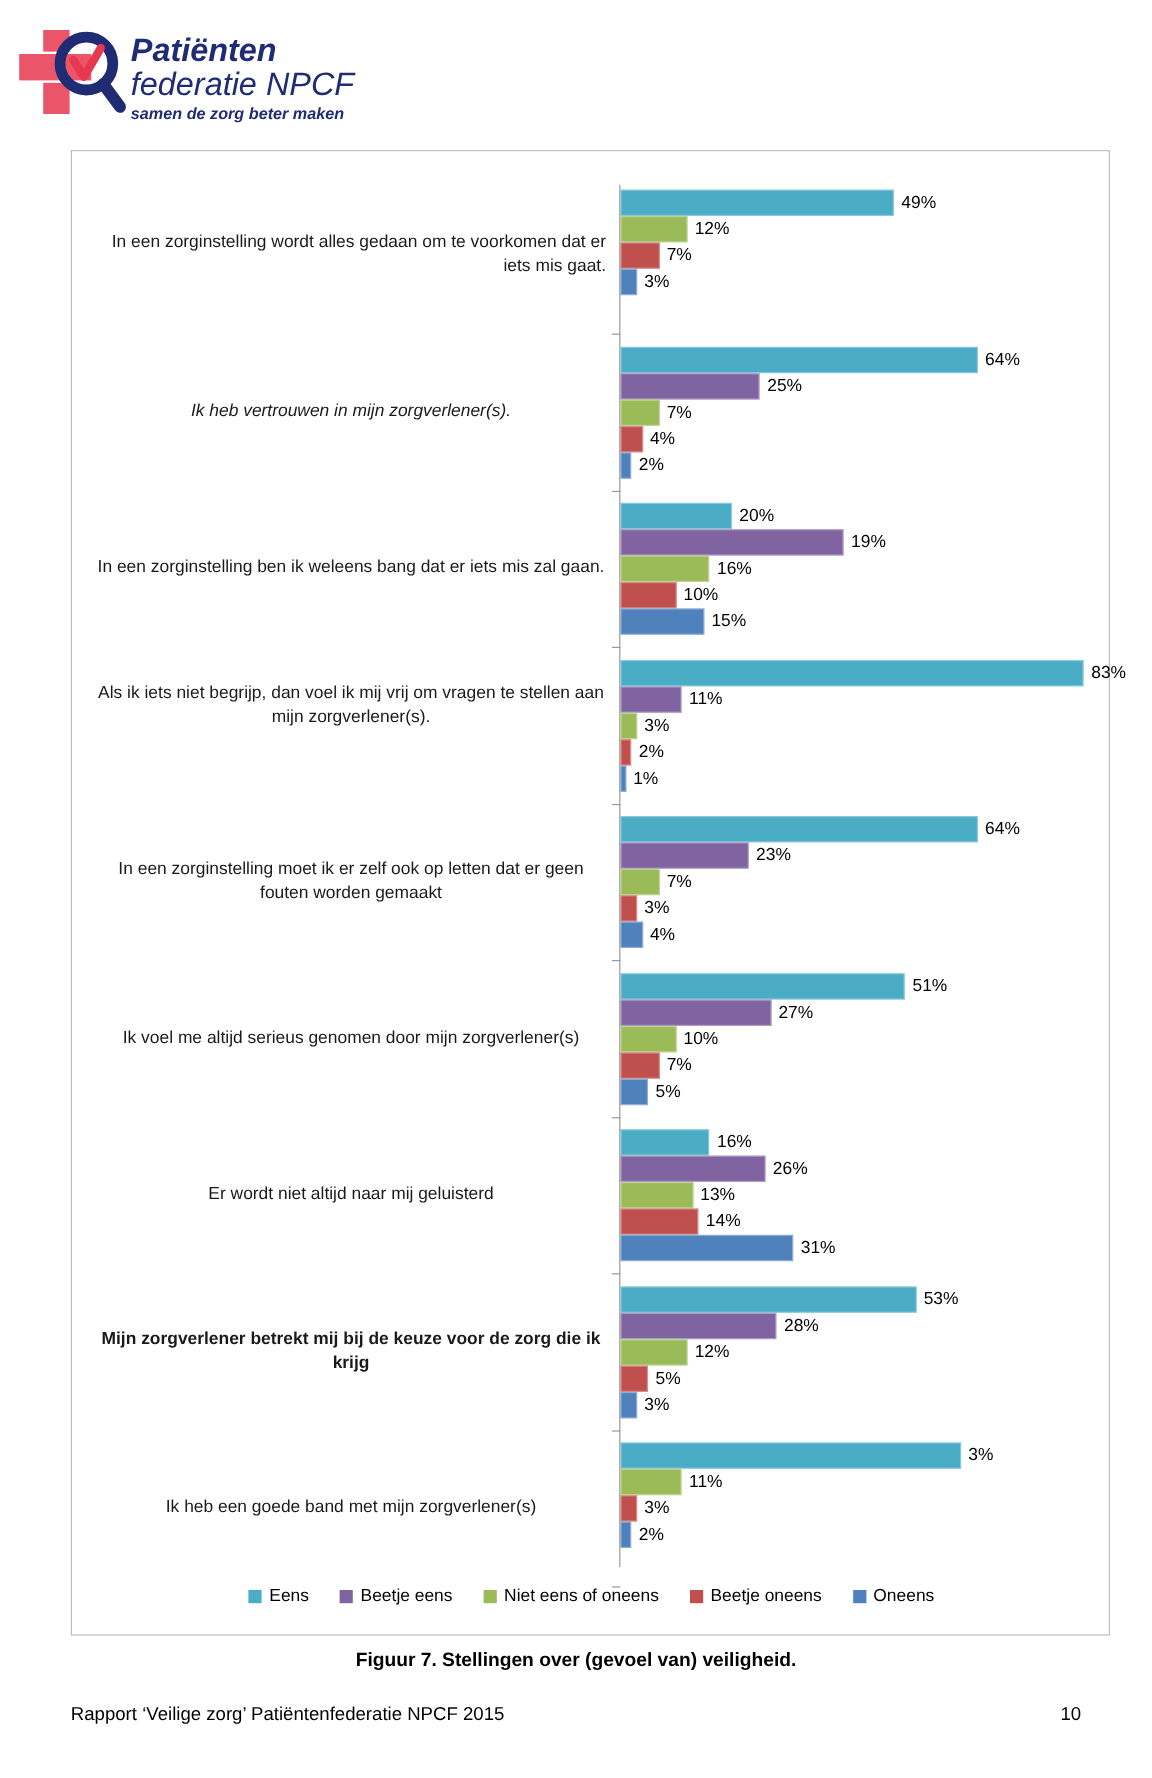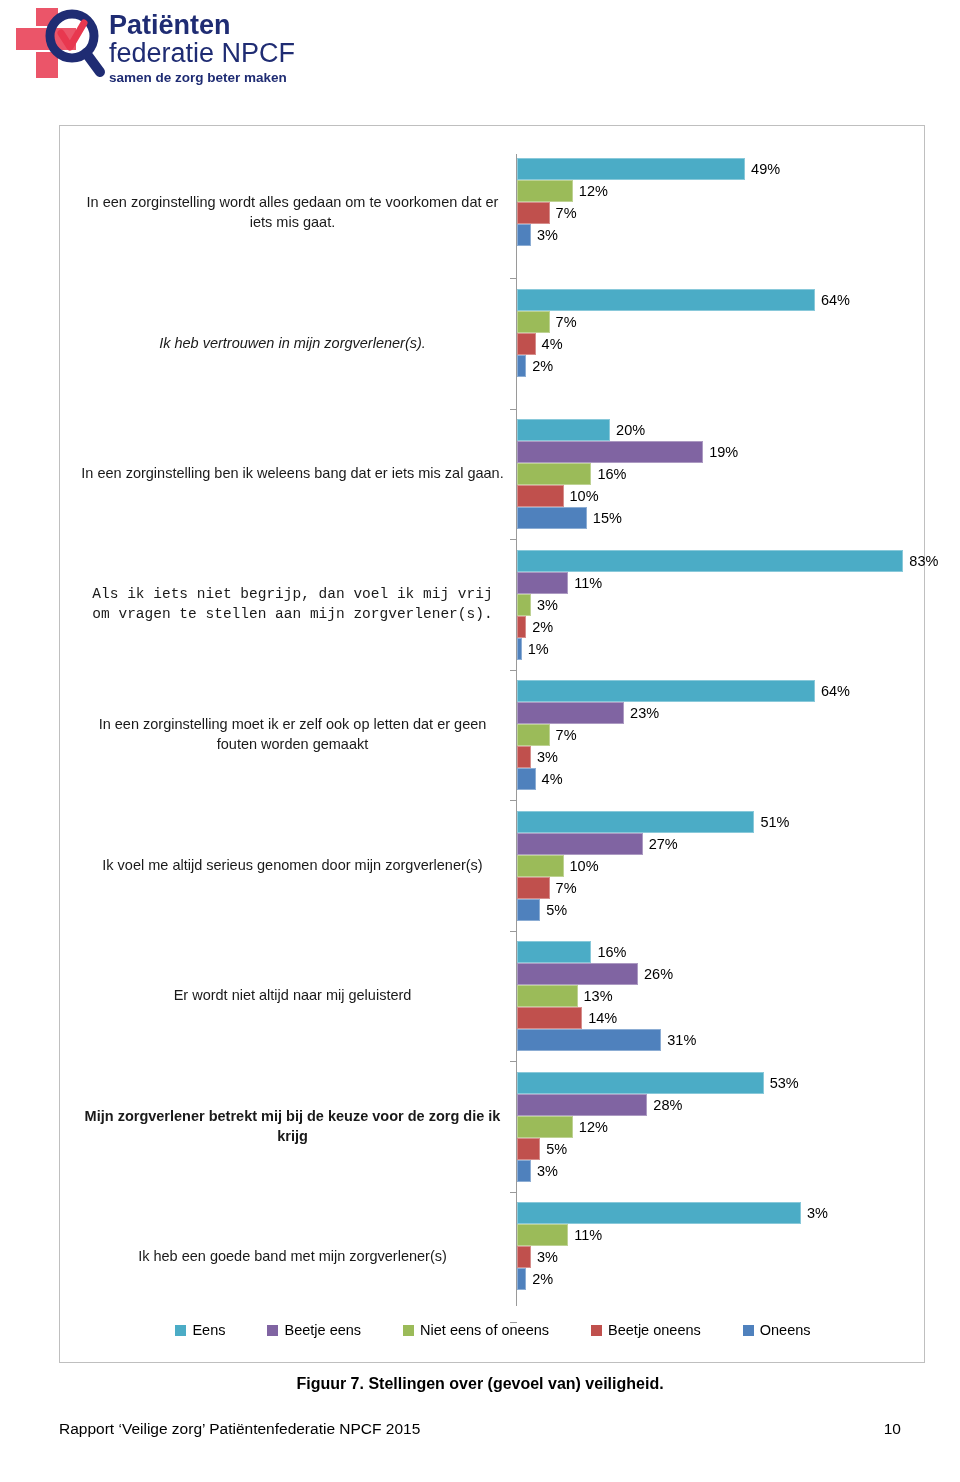--- a/index.html
+++ b/index.html
@@ -13,23 +13,24 @@
     position: relative;
     font-family: "Liberation Sans", sans-serif;
     color: #000000;
     overflow: hidden;
   }
 
   
   #logo {
     position: absolute;
     left: 14px;
-    top: 6px;
+    top: 23px;
     width: 300px;
     height: 86px;
+    font-style: italic;
   }
   #logo svg { display: block; }
 
   
   #chart-frame {
     position: absolute;
     left: 59px;
     top: 125px;
     width: 866px;
     height: 1238px;
@@ -102,21 +103,21 @@
 
   
   #legend {
     position: absolute;
     left: 0;
     top: 1196px;
     width: 866px;
     display: flex;
     justify-content: center;
     align-items: flex-end;
-    gap: 42px;
+    gap: 26px;
   }
   .legend-item {
     display: flex;
     align-items: center;
     gap: 6px;
     font-size: 14.5px;
     color: #000;
   }
   .legend-swatch {
     width: 11px;
@@ -168,49 +169,50 @@
     <text x="95" y="56" font-family="'Liberation Sans', sans-serif" font-size="27" fill="#1F2C73">federatie NPCF</text>
     <text x="95" y="76" font-family="'Liberation Sans', sans-serif" font-size="13.5" font-weight="bold" fill="#1F2C73">samen de zorg beter maken</text>
   </svg>
 </div>
 
 <div id="chart-frame">
   <div id="plot">
     <div id="axis-line"></div>
     <div id="groups-host">
         <div class="group" style="top: 32px;">
-          <div class="group-label" style="top: 35px; height: 40px; display: flex; align-items: center; justify-content: center;">In een zorginstelling wordt alles gedaan om te voorkomen dat er iets mis gaat.</div>
+          <div class="group-label" style="top: 35px; height: 40px; display: flex; align-items: center; justify-content: center; text-align: right;">In een zorginstelling wordt alles gedaan om te voorkomen dat er iets mis gaat.</div>
           <div class="bars">
             <div class="bar-row"><div class="bar" style="width: 228.095px; background: rgb(75, 172, 198);"></div><span class="bar-value">49%</span></div>
             <div class="bar-row"><div class="bar" style="width: 55.86px; background: rgb(155, 187, 89);"></div><span class="bar-value">12%</span></div>
             <div class="bar-row"><div class="bar" style="width: 32.585px; background: rgb(192, 80, 77);"></div><span class="bar-value">7%</span></div>
             <div class="bar-row"><div class="bar" style="width: 13.965px; background: rgb(79, 129, 189);"></div><span class="bar-value">3%</span></div>
           </div>
         </div>
         <div class="group" style="top: 162.5px;">
           <div class="group-label" style="top: 35px; height: 40px; display: flex; align-items: center; justify-content: center; font-style: italic;">Ik heb vertrouwen in mijn zorgverlener(s).</div>
           <div class="bars">
             <div class="bar-row"><div class="bar" style="width: 297.92px; background: rgb(75, 172, 198);"></div><span class="bar-value">64%</span></div>
+            <div class="bar-row"><div class="bar" style="width: 116.375px; background: rgb(128, 100, 162);"></div><span class="bar-value">25%</span></div>
             <div class="bar-row"><div class="bar" style="width: 32.585px; background: rgb(155, 187, 89);"></div><span class="bar-value">7%</span></div>
             <div class="bar-row"><div class="bar" style="width: 18.62px; background: rgb(192, 80, 77);"></div><span class="bar-value">4%</span></div>
             <div class="bar-row"><div class="bar" style="width: 9.31px; background: rgb(79, 129, 189);"></div><span class="bar-value">2%</span></div>
           </div>
         </div>
         <div class="group" style="top: 293px;">
           <div class="group-label" style="top: 35px; height: 40px; display: flex; align-items: center; justify-content: center;">In een zorginstelling ben ik weleens bang dat er iets mis zal gaan.</div>
           <div class="bars">
             <div class="bar-row"><div class="bar" style="width: 93.1px; background: rgb(75, 172, 198);"></div><span class="bar-value">20%</span></div>
             <div class="bar-row"><div class="bar" style="width: 186.2px; background: rgb(128, 100, 162);"></div><span class="bar-value">19%</span></div>
             <div class="bar-row"><div class="bar" style="width: 74.48px; background: rgb(155, 187, 89);"></div><span class="bar-value">16%</span></div>
             <div class="bar-row"><div class="bar" style="width: 46.55px; background: rgb(192, 80, 77);"></div><span class="bar-value">10%</span></div>
             <div class="bar-row"><div class="bar" style="width: 69.825px; background: rgb(79, 129, 189);"></div><span class="bar-value">15%</span></div>
           </div>
         </div>
         <div class="group" style="top: 423.5px;">
-          <div class="group-label" style="top: 35px; height: 40px; display: flex; align-items: center; justify-content: center; font-family: Liberation Mono, monospace;">Als ik iets niet begrijp, dan voel ik mij vrij om vragen te stellen aan mijn zorgverlener(s).</div>
+          <div class="group-label" style="top: 19px; height: 40px; display: flex; align-items: center; justify-content: center;">Als ik iets niet begrijp, dan voel ik mij vrij om vragen te stellen aan mijn zorgverlener(s).</div>
           <div class="bars">
             <div class="bar-row"><div class="bar" style="width: 386.365px; background: rgb(75, 172, 198);"></div><span class="bar-value">83%</span></div>
             <div class="bar-row"><div class="bar" style="width: 51.205px; background: rgb(128, 100, 162);"></div><span class="bar-value">11%</span></div>
             <div class="bar-row"><div class="bar" style="width: 13.965px; background: rgb(155, 187, 89);"></div><span class="bar-value">3%</span></div>
             <div class="bar-row"><div class="bar" style="width: 9.31px; background: rgb(192, 80, 77);"></div><span class="bar-value">2%</span></div>
             <div class="bar-row"><div class="bar" style="width: 4.655px; background: rgb(79, 129, 189);"></div><span class="bar-value">1%</span></div>
           </div>
         </div>
         <div class="group" style="top: 554px;">
           <div class="group-label" style="top: 35px; height: 40px; display: flex; align-items: center; justify-content: center;">In een zorginstelling moet ik er zelf ook op letten dat er geen fouten worden gemaakt</div>

